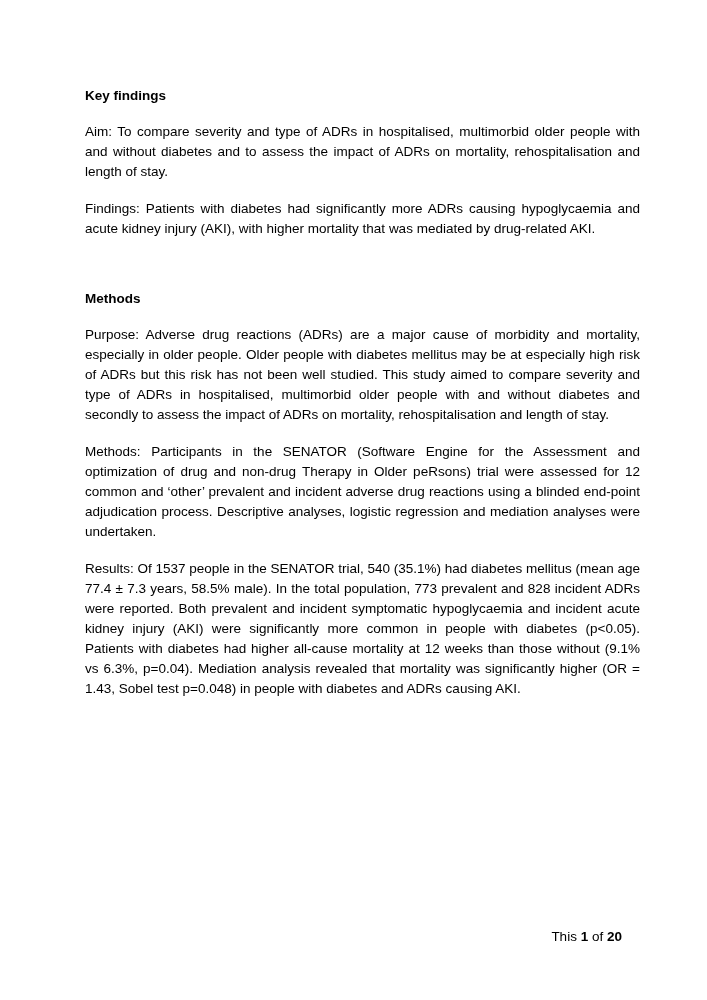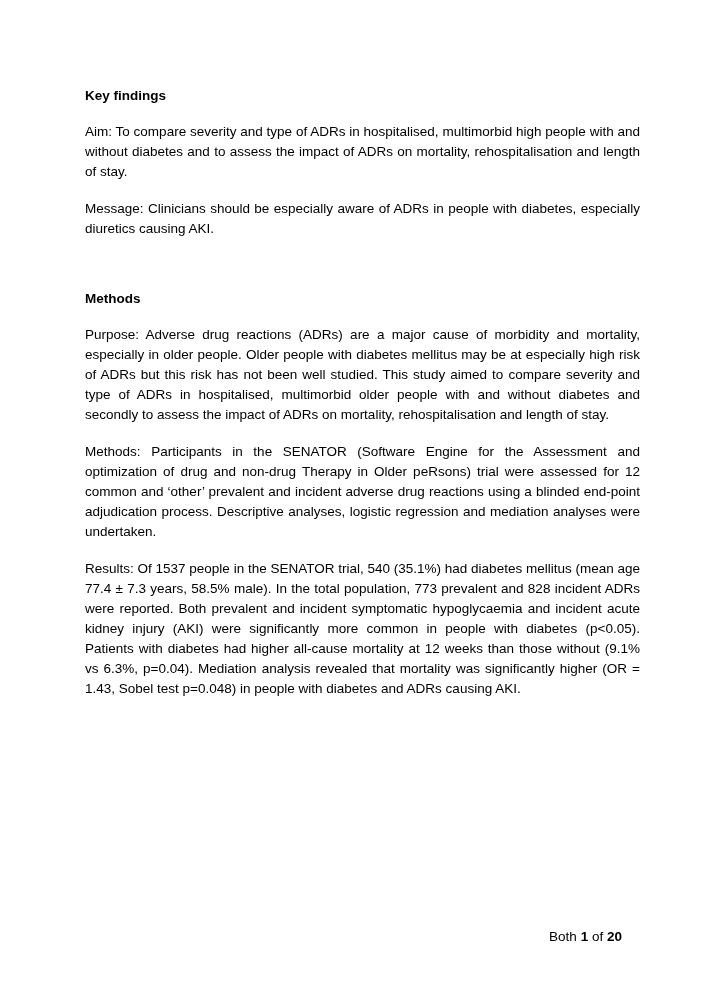--- a/index.html
+++ b/index.html
@@ -50,32 +50,32 @@
   }
 </style>
 </head>
 <body>
 
 <div class="page">
   <div class="content">
 
     <div class="section">
       <h2 class="section-heading">Key findings</h2>
-      <p class="para">Aim: To compare severity and type of ADRs in hospitalised, multimorbid high people with and without diabetes and to assess the impact of ADRs on mortality, rehospitalisation and length of stay.</p>
-      <p class="para">Message: Clinicians should be especially aware of ADRs in people with diabetes, especially diuretics causing AKI.</p>
+      <p class="para">Aim: To compare severity and type of ADRs in hospitalised, multimorbid older people with and without diabetes and to assess the impact of ADRs on mortality, rehospitalisation and length of stay.</p>
+      <p class="para">Findings: Patients with diabetes had significantly more ADRs causing hypoglycaemia and acute kidney injury (AKI), with higher mortality that was mediated by drug-related AKI.</p>
     </div>
 
     <div class="section section-abstract">
       <h2 class="section-heading">Methods</h2>
       <p class="para">Purpose: Adverse drug reactions (ADRs) are a major cause of morbidity and mortality, especially in older people. Older people with diabetes mellitus may be at especially high risk of ADRs but this risk has not been well studied. This study aimed to compare severity and type of ADRs in hospitalised, multimorbid older people with and without diabetes and secondly to assess the impact of ADRs on mortality, rehospitalisation and length of stay.</p>
       <p class="para">Methods: Participants in the SENATOR (Software Engine for the Assessment and optimization of drug and non-drug Therapy in Older peRsons) trial were assessed for 12 common and ‘other’ prevalent and incident adverse drug reactions using a blinded end-point adjudication process. Descriptive analyses, logistic regression and mediation analyses were undertaken.</p>
       <p class="para">Results: Of 1537 people in the SENATOR trial, 540 (35.1%) had diabetes mellitus (mean age 77.4 ± 7.3 years, 58.5% male). In the total population, 773 prevalent and 828 incident ADRs were reported. Both prevalent and incident symptomatic hypoglycaemia and incident acute kidney injury (AKI) were significantly more common in people with diabetes (p&lt;0.05). Patients with diabetes had higher all-cause mortality at 12 weeks than those without (9.1% vs 6.3%, p=0.04). Mediation analysis revealed that mortality was significantly higher (OR = 1.43, Sobel test p=0.048) in people with diabetes and ADRs causing AKI.</p>
     </div>
 
   </div>
 
   <div class="footer">
-    <span>Both</span>
+    <span>This</span>
     <span class="bold">1</span>
     <span>of</span>
     <span class="bold">20</span>
   </div>
 </div>
 
 </body></html>

